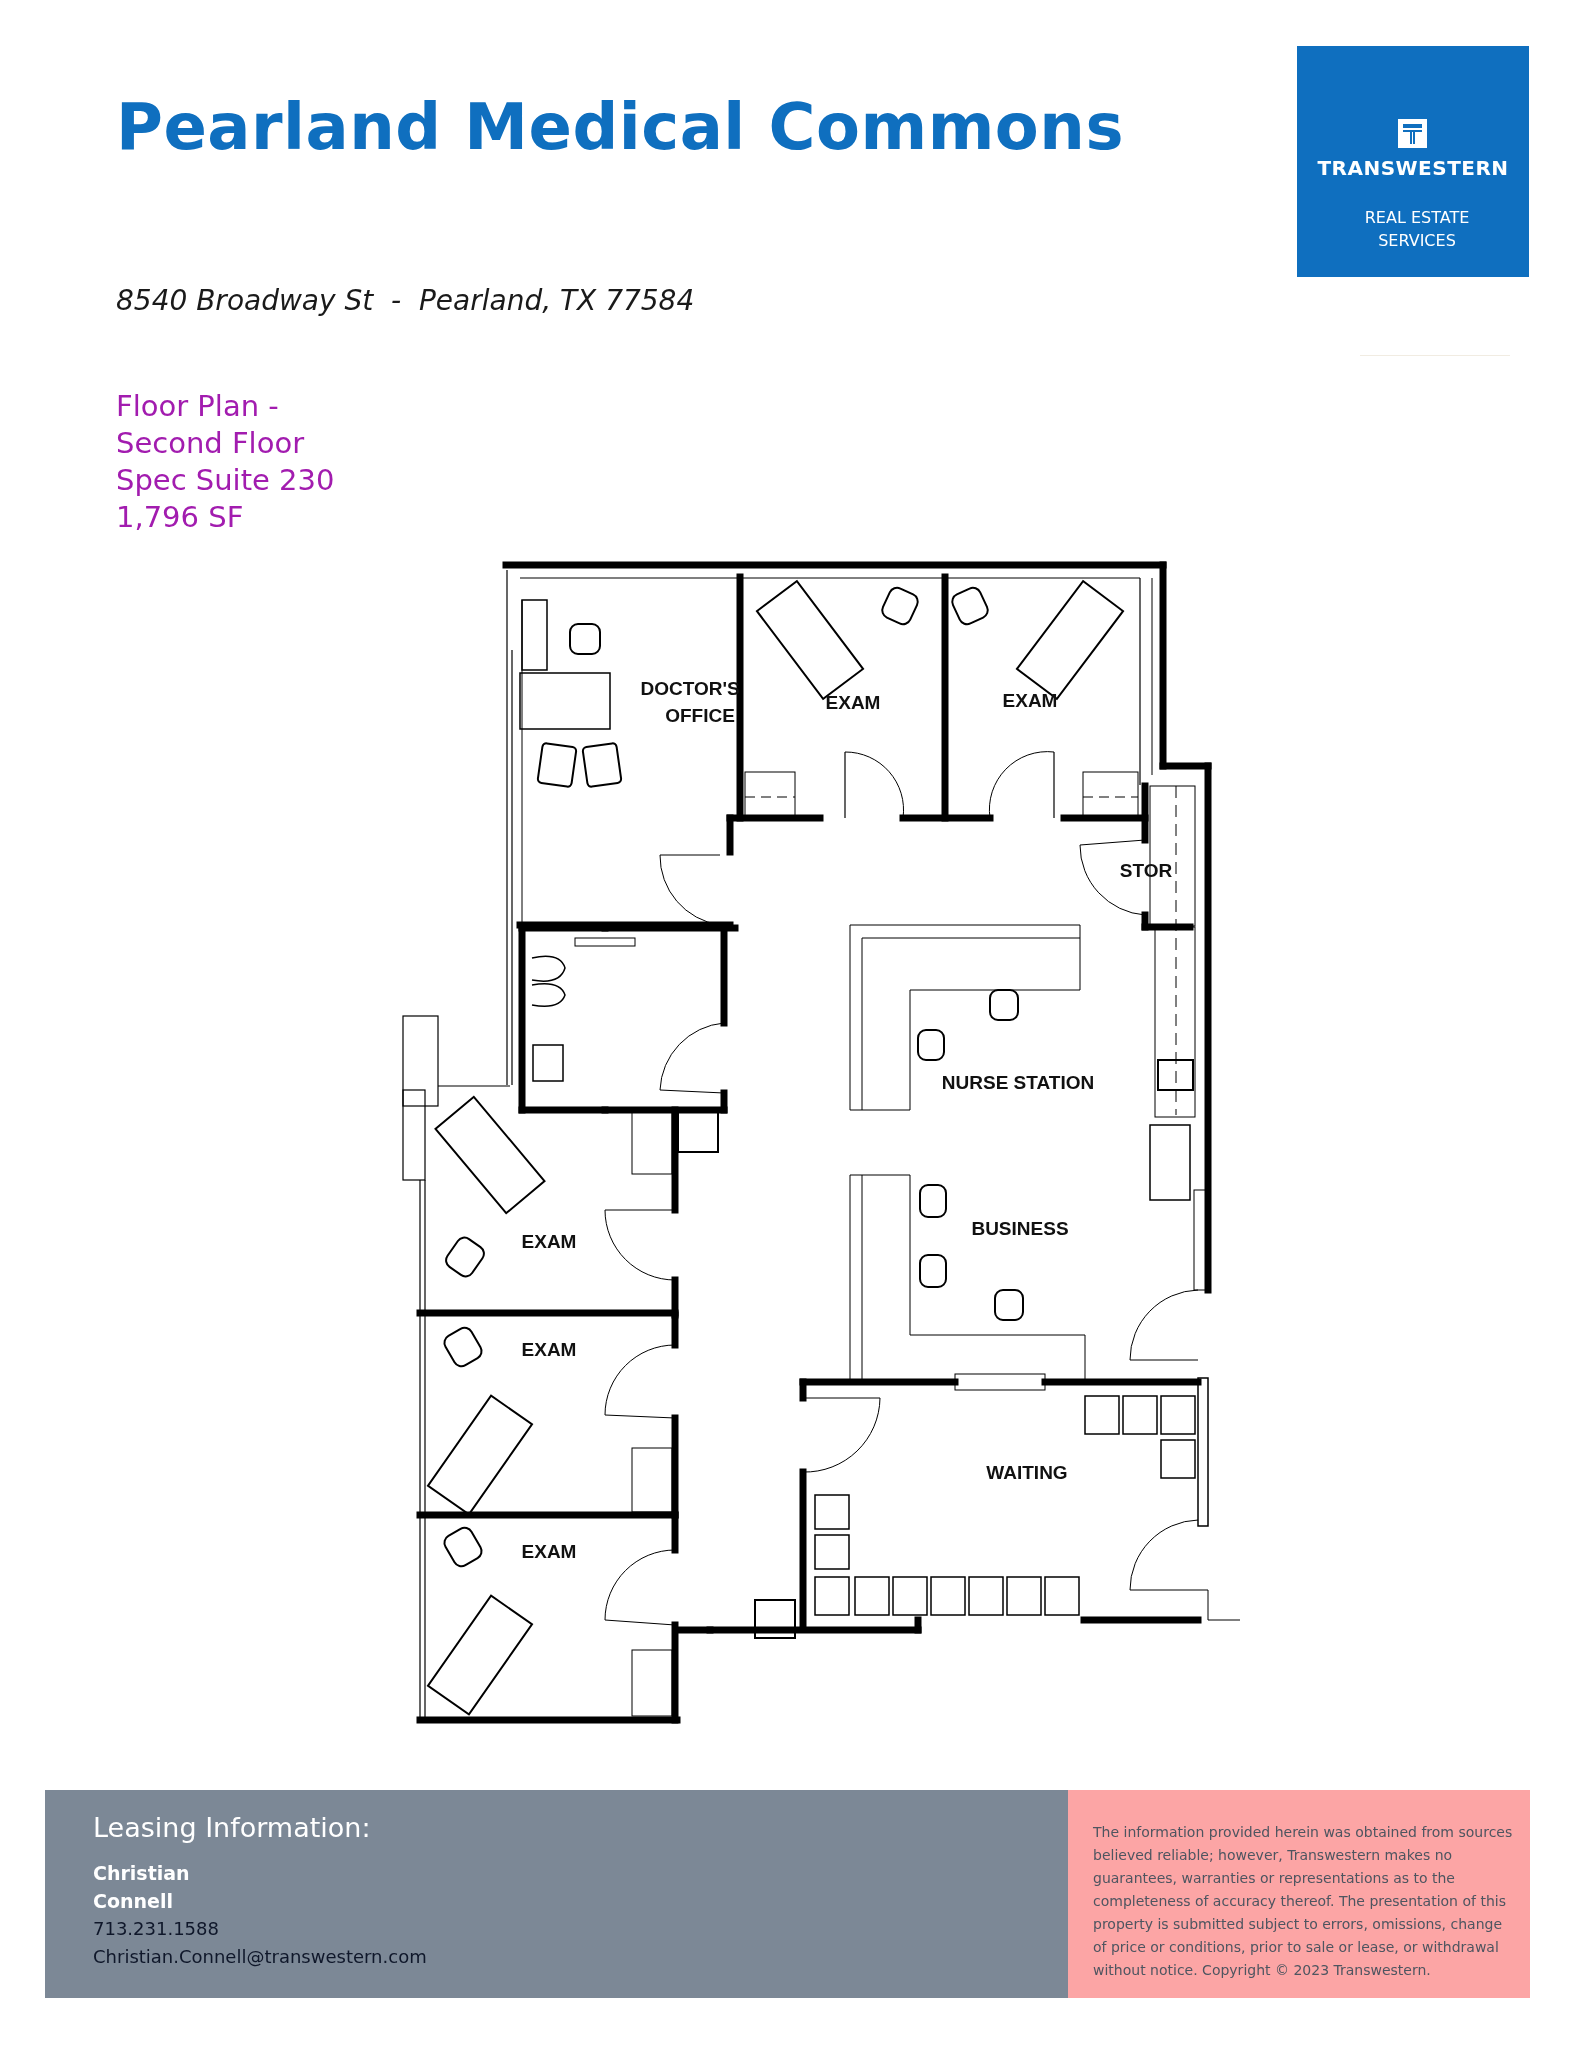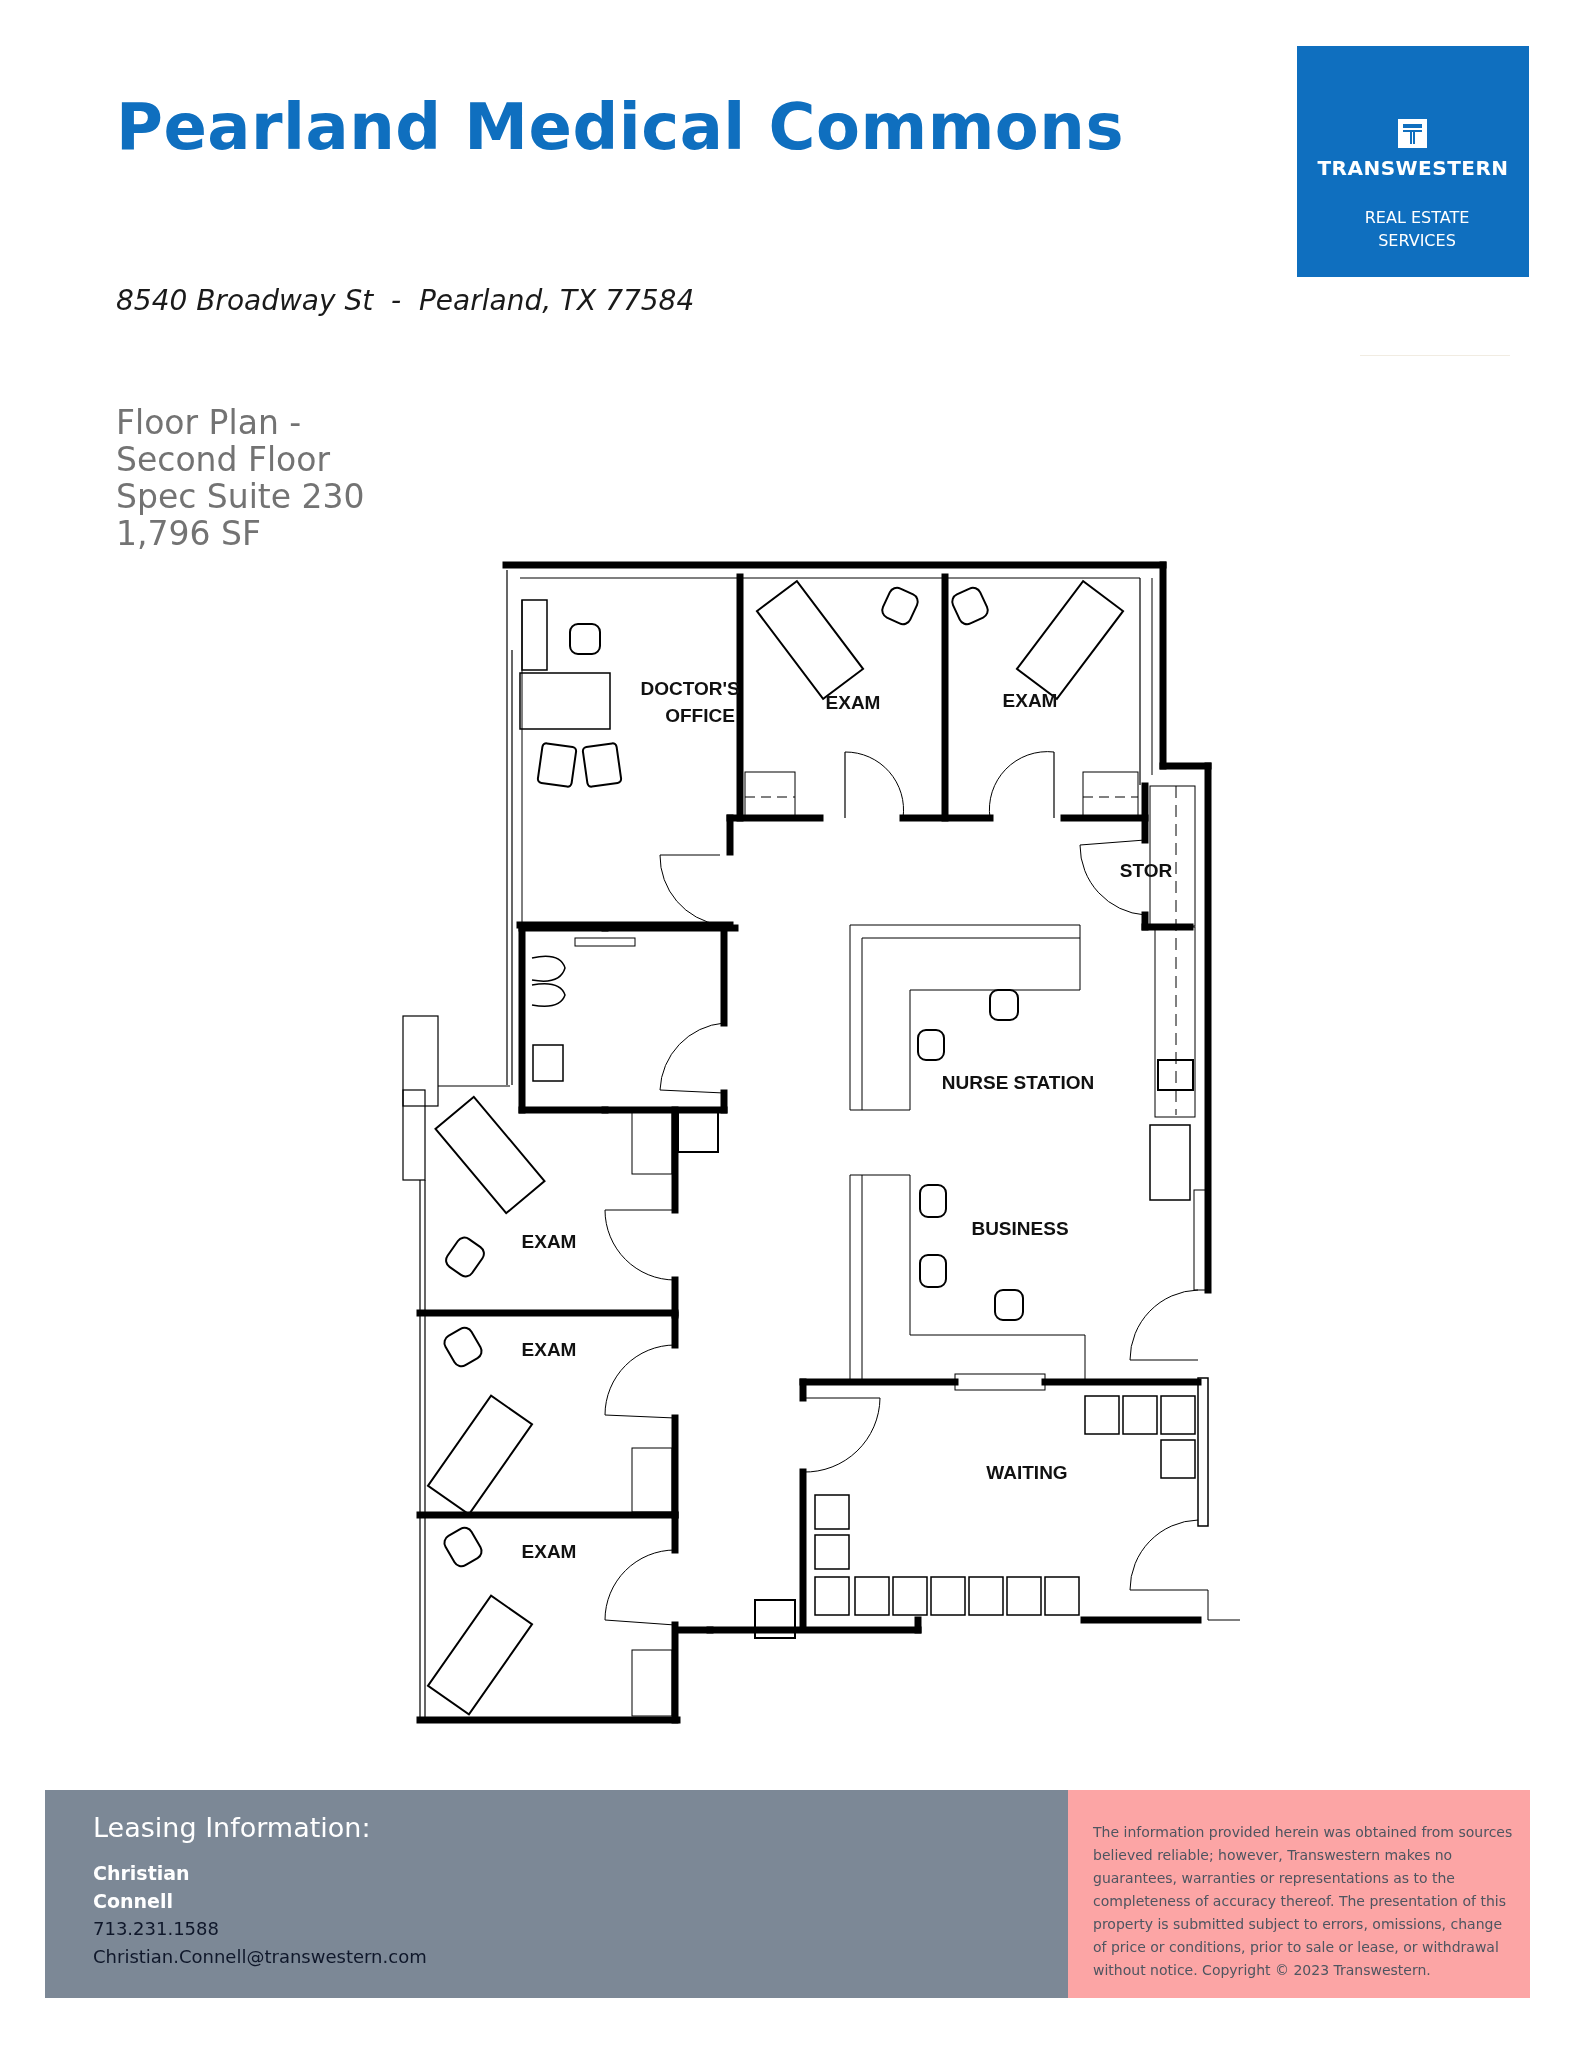--- a/index.html
+++ b/index.html
@@ -7,21 +7,21 @@
   .title { position:absolute; left:116px; top:84px; margin:0; color:#0f6fbf; font-family:"DejaVu Sans", sans-serif; font-weight:bold; font-size:64px; line-height:86px; letter-spacing:0.5px;text-align:right; }
   .address { position:absolute; left:116px; top:284px; color:#1a1a1a; font-size:28px; white-space:pre;font-style:italic; }
   .logo { position:absolute; left:1297px; top:46px; width:232px; height:231px; background:#0f6fbf; color:#fff; text-align:center; }
   .logo-mark { position:absolute; left:101px; top:73px; width:29px; height:29px; background:#fff; }
   .logo-mark .bar { position:absolute; left:5px; top:5px; width:19px; height:4px; background:#0f6fbf; }
   .logo-mark .bar2 { position:absolute; left:5px; top:11px; width:19px; height:2px; background:#0f6fbf; }
   .logo-mark .stem { position:absolute; left:12px; top:13px; width:5px; height:12px; border-left:2px solid #0f6fbf; border-right:2px solid #0f6fbf; box-sizing:border-box; }
   .logo-name { position:absolute; left:0; right:0; top:110px; font-weight:bold; font-size:20px; letter-spacing:0.5px; }
   .logo-sub { position:absolute; left:0; right:0; top:160px; font-size:16px; line-height:23px;margin-left:8px; }
   .rule { position:absolute; left:1360px; top:355px; width:150px; height:1px; background:#f1ece2; }
-  .plan-info { position:absolute; left:116px; top:388px; color:#737373; font-size:33px; line-height:37px;margin-top:16px; }
+  .plan-info { position:absolute; left:116px; top:388px; color:#a21caf; font-size:29px; line-height:37px; }
   .plan-info div { white-space:nowrap; }
   .floorplan { position:absolute; left:0; top:0; }
   .footer { position:absolute; left:45px; top:1790px; width:1414px; height:208px; background:#7c8896; }
   .footer-left { position:absolute; left:48px; top:22px; color:#fff; }
   .leasing-heading { font-size:27px; margin:0 0 16px 0; font-weight:normal; }
   .contact-name { font-weight:bold; font-size:19px; line-height:28px; }
   .contact-line { font-size:18px; line-height:28px; color:#0f172a; font-weight:400; }
   .footer-right { position:absolute; left:1023px; top:0; width:462px; height:208px; background:#fca5a5; }
   .disclaimer { position:absolute; left:25px; top:31px; width:425px; color:#4e5560; font-size:14px; line-height:23px; }
   .room-label { font-family:"Liberation Sans", sans-serif; font-weight:bold; font-size:19px; fill:#111; }

